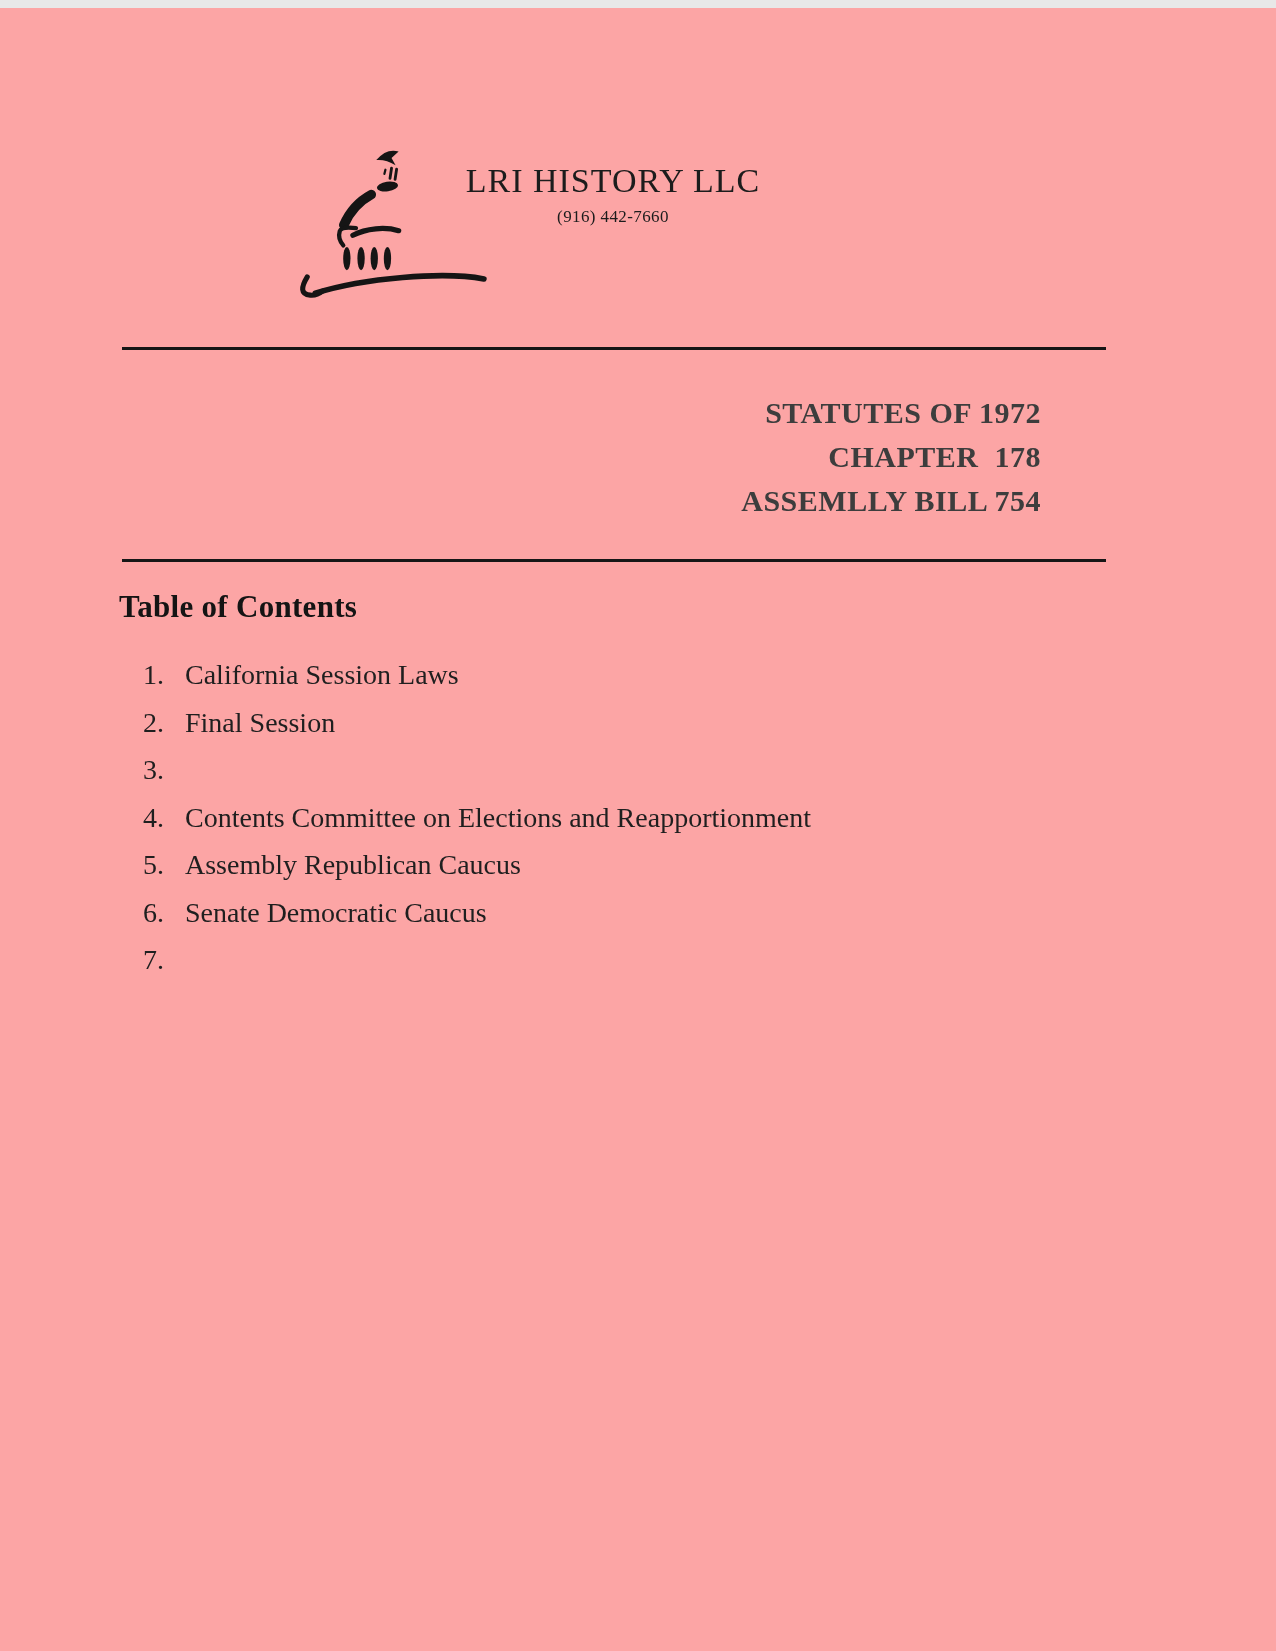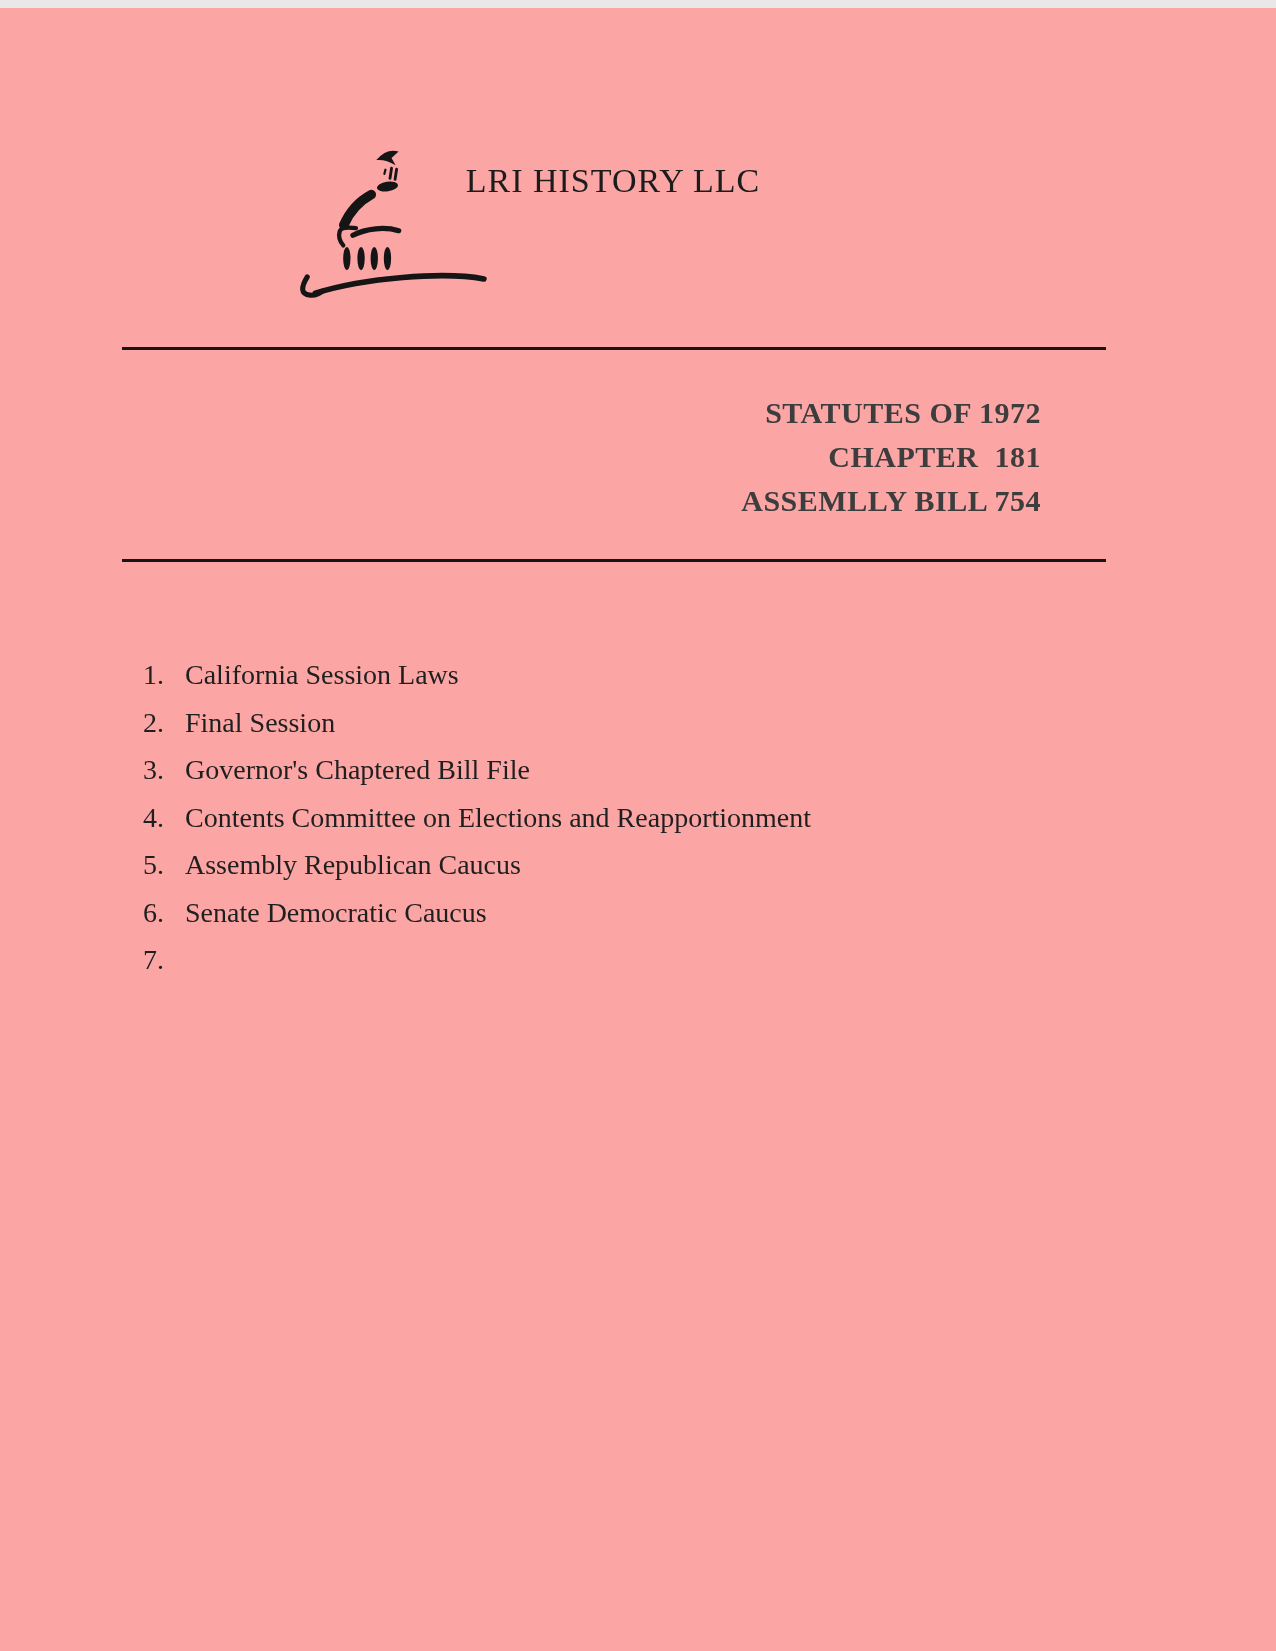--- a/index.html
+++ b/index.html
@@ -141,45 +141,46 @@
       <ellipse class="fill" cx="82" cy="118" rx="3.6" ry="11.5"></ellipse>
       <ellipse class="fill" cx="95" cy="118" rx="3.6" ry="11.5"></ellipse>
 
       <path class="stroke" style="stroke-width:5" d="M16,136 C10,146 9,153 19,154 C24,154.5 28,152.5 31,150"></path>
       <path class="stroke" style="stroke-width:5.5" d="M24,152 C72,137 150,130.5 190,138"></path>
     </svg>
   </div>
 
   <div class="contact">
     <div class="company-name">LRI HISTORY LLC</div>
+    <div class="contact-phone">(916) 442-7660</div>
   </div>
 
   <div class="rule rule-top"></div>
 
   <div class="title-block">
     <div class="title-line">STATUTES OF 1972</div>
-    <div class="title-line">CHAPTER  181</div>
+    <div class="title-line">CHAPTER  178</div>
     <div class="title-line">ASSEMLLY BILL 754</div>
   </div>
 
   <div class="rule rule-bottom"></div>
 
+  <div class="toc-heading">Table of Contents</div>
 
   <ol class="toc-list">
     <li class="toc-item">
       <span class="toc-num">1.</span>
       <span class="toc-label">California Session Laws</span>
     </li>
     <li class="toc-item">
       <span class="toc-num">2.</span>
       <span class="toc-label">Final Session</span>
     </li>
     <li class="toc-item">
       <span class="toc-num">3.</span>
-      <span class="toc-label">Governor's Chaptered Bill File</span>
     </li>
     <li class="toc-item">
       <span class="toc-num">4.</span>
       <span class="toc-label">Contents Committee on Elections and Reapportionment</span>
     </li>
     <li class="toc-item">
       <span class="toc-num">5.</span>
       <span class="toc-label">Assembly Republican Caucus</span>
     </li>
     <li class="toc-item">

